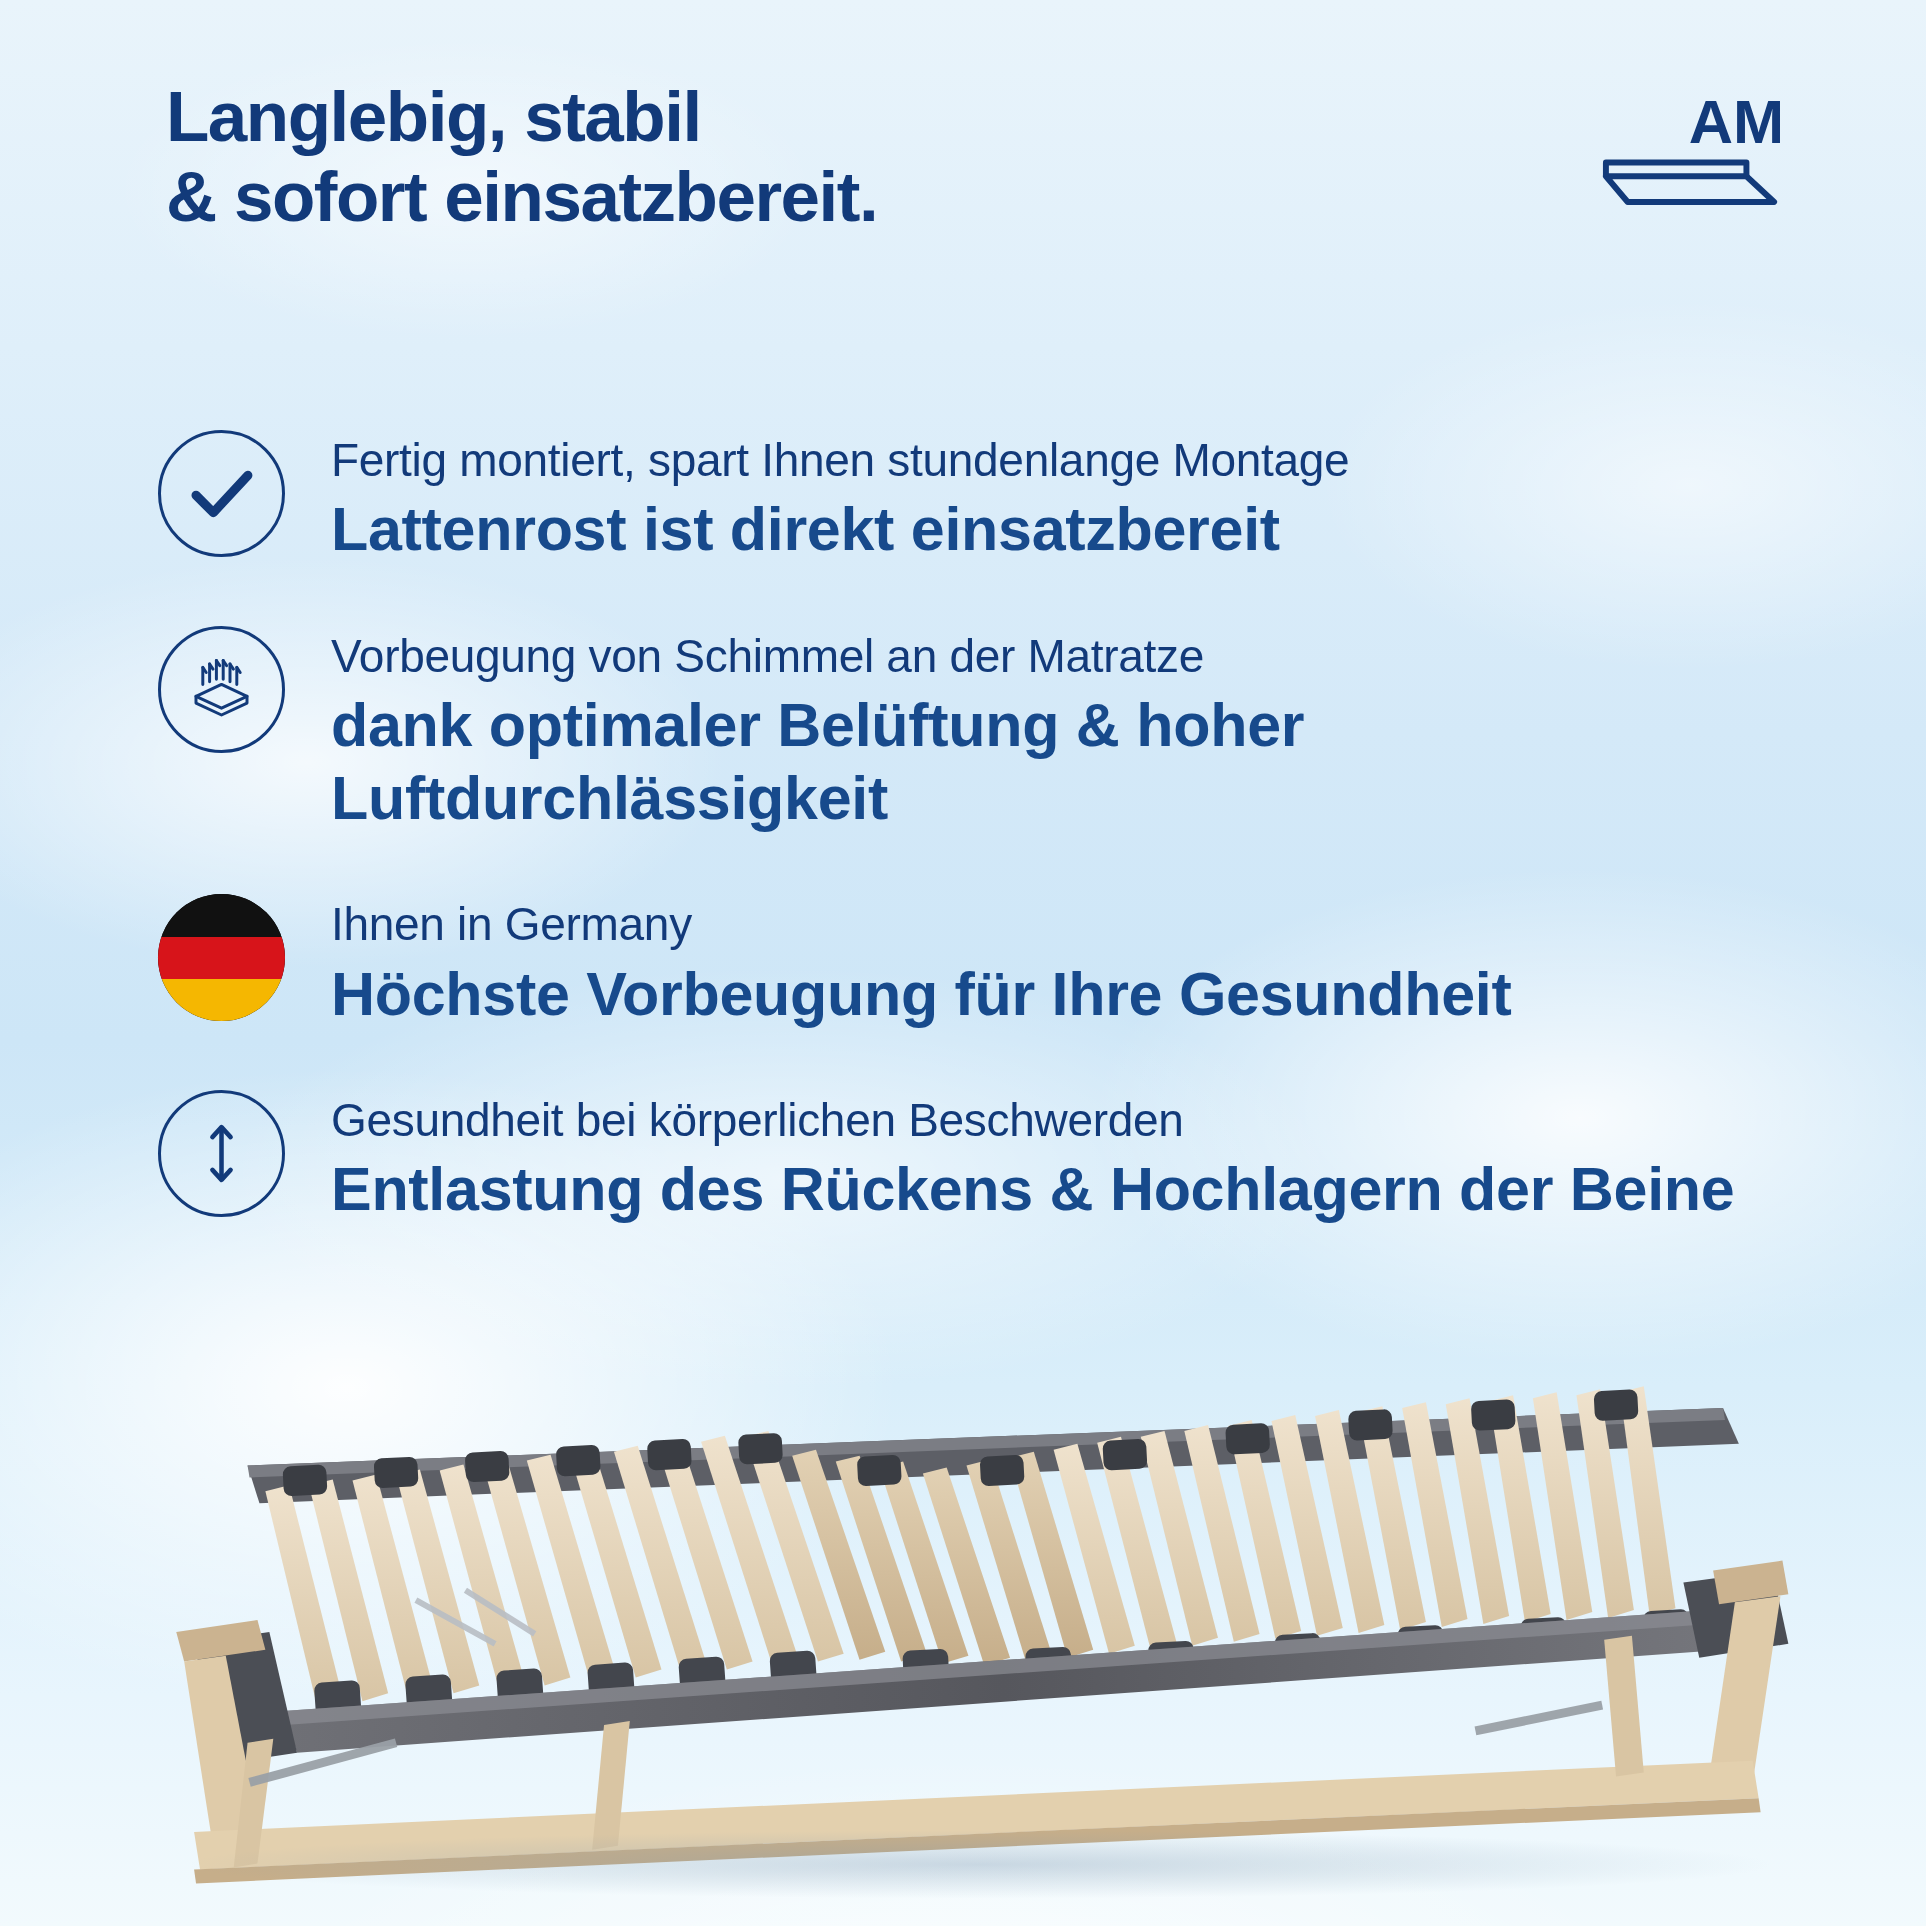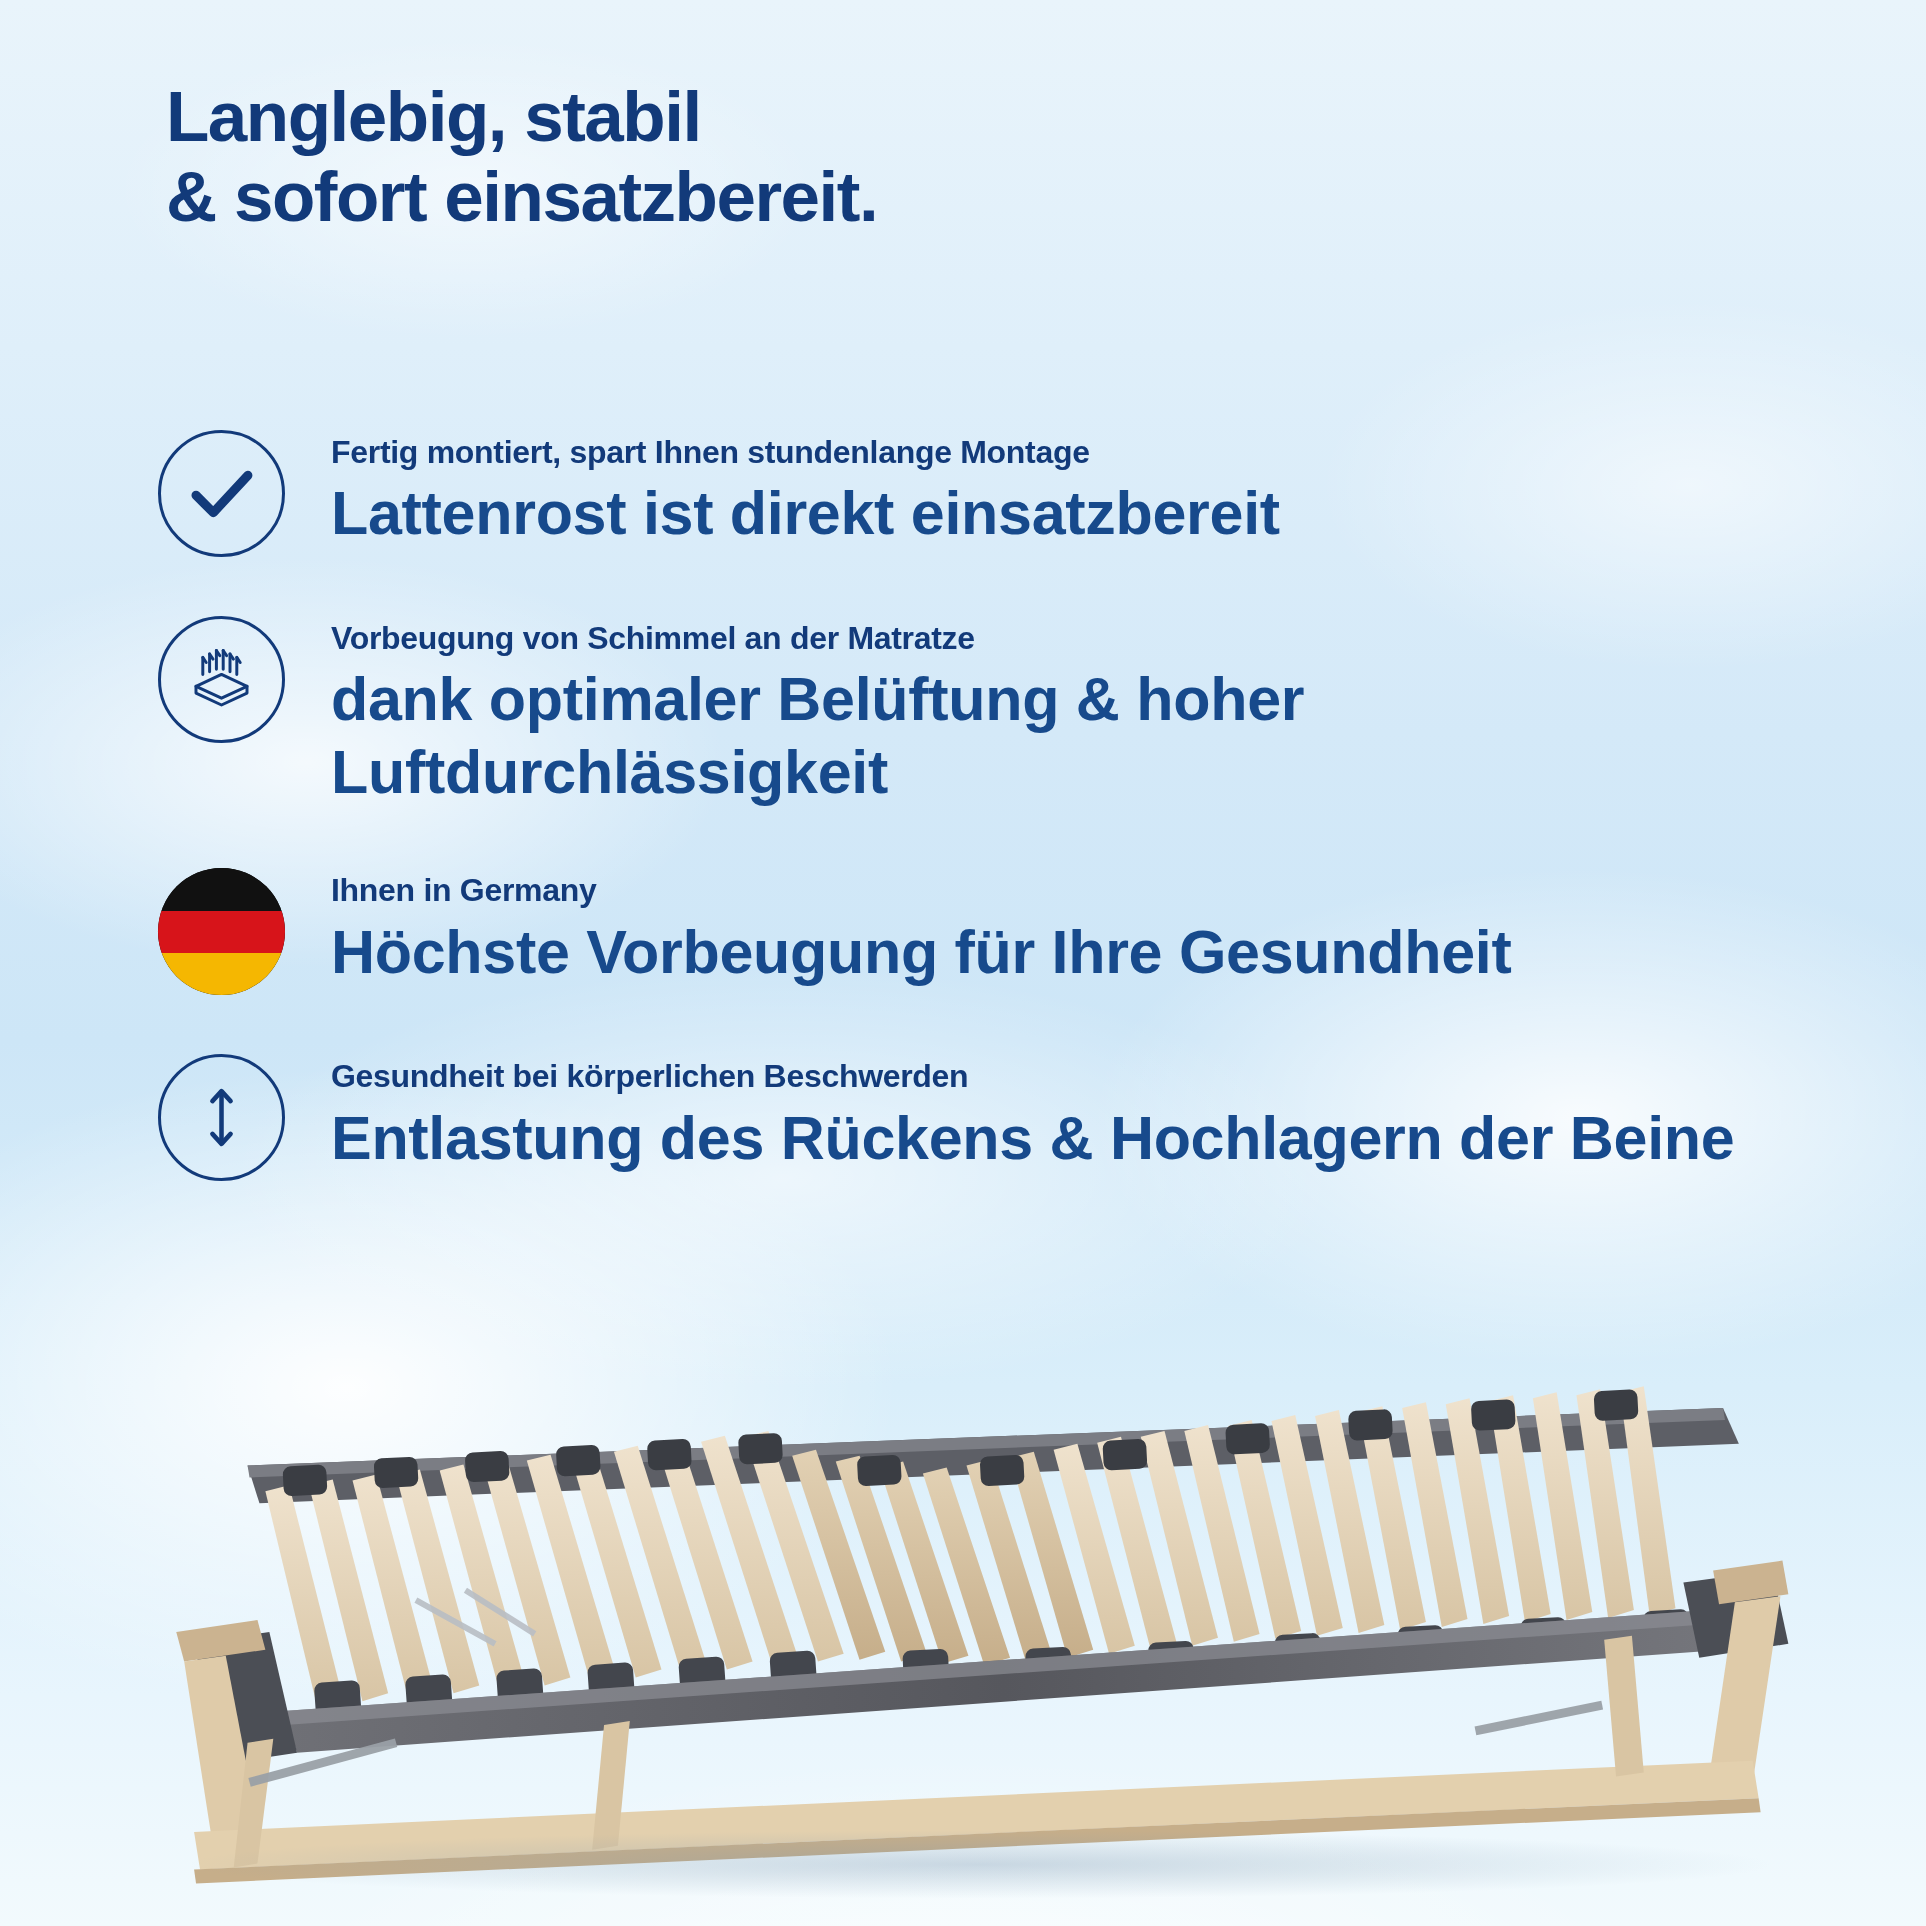--- a/index.html
+++ b/index.html
@@ -85,22 +85,22 @@
   .flag-black { background: #111111; }
   .flag-red { background: #d7141a; }
   .flag-gold { background: #f5b701; }
 
   .feature .texts {
     margin-left: 46px;
     padding-top: 8px;
   }
   .f-title {
     color: #123a7a;
-    font-weight: bold;
-    font-size: 32px;
+    font-weight: normal;
+    font-size: 46px;
     line-height: 1.16;
     letter-spacing: -0.3px;
   }
   .f-sub {
     color: #174a8c;
     font-size: 61px;
     line-height: 1.2;
     margin-top: 6px;
     letter-spacing: -0.3px;
     font-weight: bold;
@@ -130,20 +130,27 @@
 <div class="canvas">
 
   <div class="sky-wisp w1"></div>
   <div class="sky-wisp w2"></div>
   <div class="sky-wisp w3"></div>
   <div class="sky-wisp w4"></div>
 
   <div class="headline">Langlebig, stabil
 &amp; sofort einsatzbereit.</div>
 
+  <div class="brand-logo">
+    <svg viewBox="0 0 190 130" width="188" height="129" aria-hidden="true">
+      <text x="188" y="52" text-anchor="end" font-family="Liberation Sans, sans-serif" font-size="62" font-weight="bold" fill="#123a7a">AM</text>
+      <path d="M8 86 L150 86 L178 112 L30 112 Z" fill="none" stroke="#123a7a" stroke-width="6" stroke-linejoin="round"></path>
+      <path d="M8 86 L8 72 L150 72 L150 86" fill="none" stroke="#123a7a" stroke-width="6" stroke-linejoin="round"></path>
+    </svg>
+  </div>
 
   <div class="features">
 
     <div class="feature">
       <div class="badge">
         <svg viewBox="0 0 100 100" width="91" height="91" aria-hidden="true">
           <path d="M22 52 L41 71 L79 30" fill="none" stroke="#123a7a" stroke-width="10" stroke-linecap="round" stroke-linejoin="round"></path>
         </svg>
       </div>
       <div class="texts">

